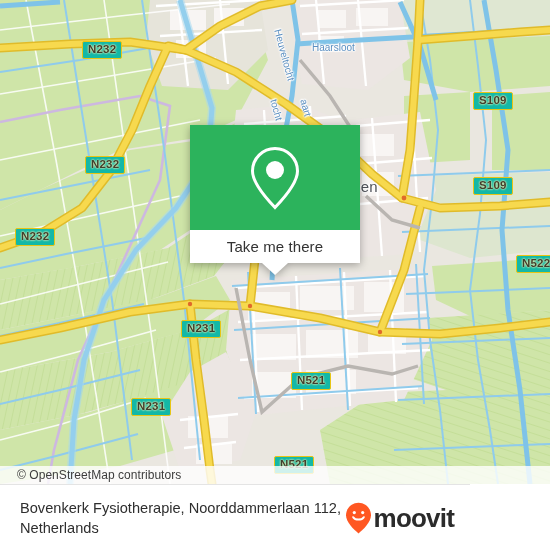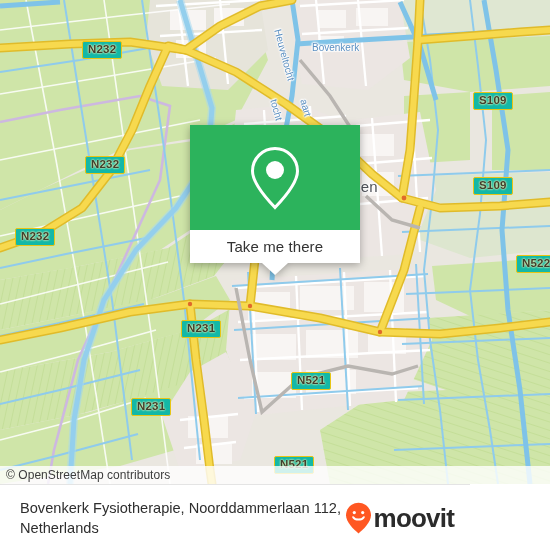--- a/index.html
+++ b/index.html
@@ -89,21 +89,21 @@
   #attribution {
     position: absolute;
     left: 0; top: 466px;
     width: 550px; height: 18px;
     background: rgba(255,255,255,0.80);
     display: flex; align-items: center;
   }
   #attribution-text {
     font-size: 12px;
     color: #3d3d3d;
-    padding-left: 6px;
+    padding-left: 17px;
     letter-spacing: 0.05px;
   }
 
   
   #footer {
     position: absolute;
     left: 0; top: 484px;
     width: 470px; height: 66px;
     background: #ffffff;
     display: flex; align-items: center;
@@ -320,21 +320,21 @@
 
       <g fill="#e06a2a">
         <circle cx="404" cy="198" r="2.4"></circle>
         <circle cx="250" cy="306" r="2.2"></circle>
         <circle cx="380" cy="332" r="2.2"></circle>
         <circle cx="190" cy="304" r="2.2"></circle>
       </g>
     </svg>
 
     <div class="mlabel wlabel" style="left:283px; top:28px; transform: rotate(75deg); transform-origin: left top;">Heuveltocht</div>
-    <div class="mlabel wlabel" style="left:312px; top:42px;">Bovenkerk</div>
+    <div class="mlabel wlabel" style="left:312px; top:42px;">Haarsloot</div>
     <div class="mlabel wlabel" style="left:279px; top:98px; transform: rotate(75deg); transform-origin: left top;">tocht</div>
     <div class="mlabel wlabel" style="left:309px; top:98px; transform: rotate(75deg); transform-origin: left top;">aart</div>
     <div class="mlabel placelabel" style="left:352px; top:178px;">een</div>
 
     <div class="shield" style="left:82px; top:41px;">N232</div>
     <div class="shield" style="left:85px; top:156px;">N232</div>
     <div class="shield" style="left:15px; top:228px;">N232</div>
     <div class="shield" style="left:473px; top:92px;">S109</div>
     <div class="shield" style="left:473px; top:177px;">S109</div>
     <div class="shield" style="left:516px; top:255px;">N522</div>

